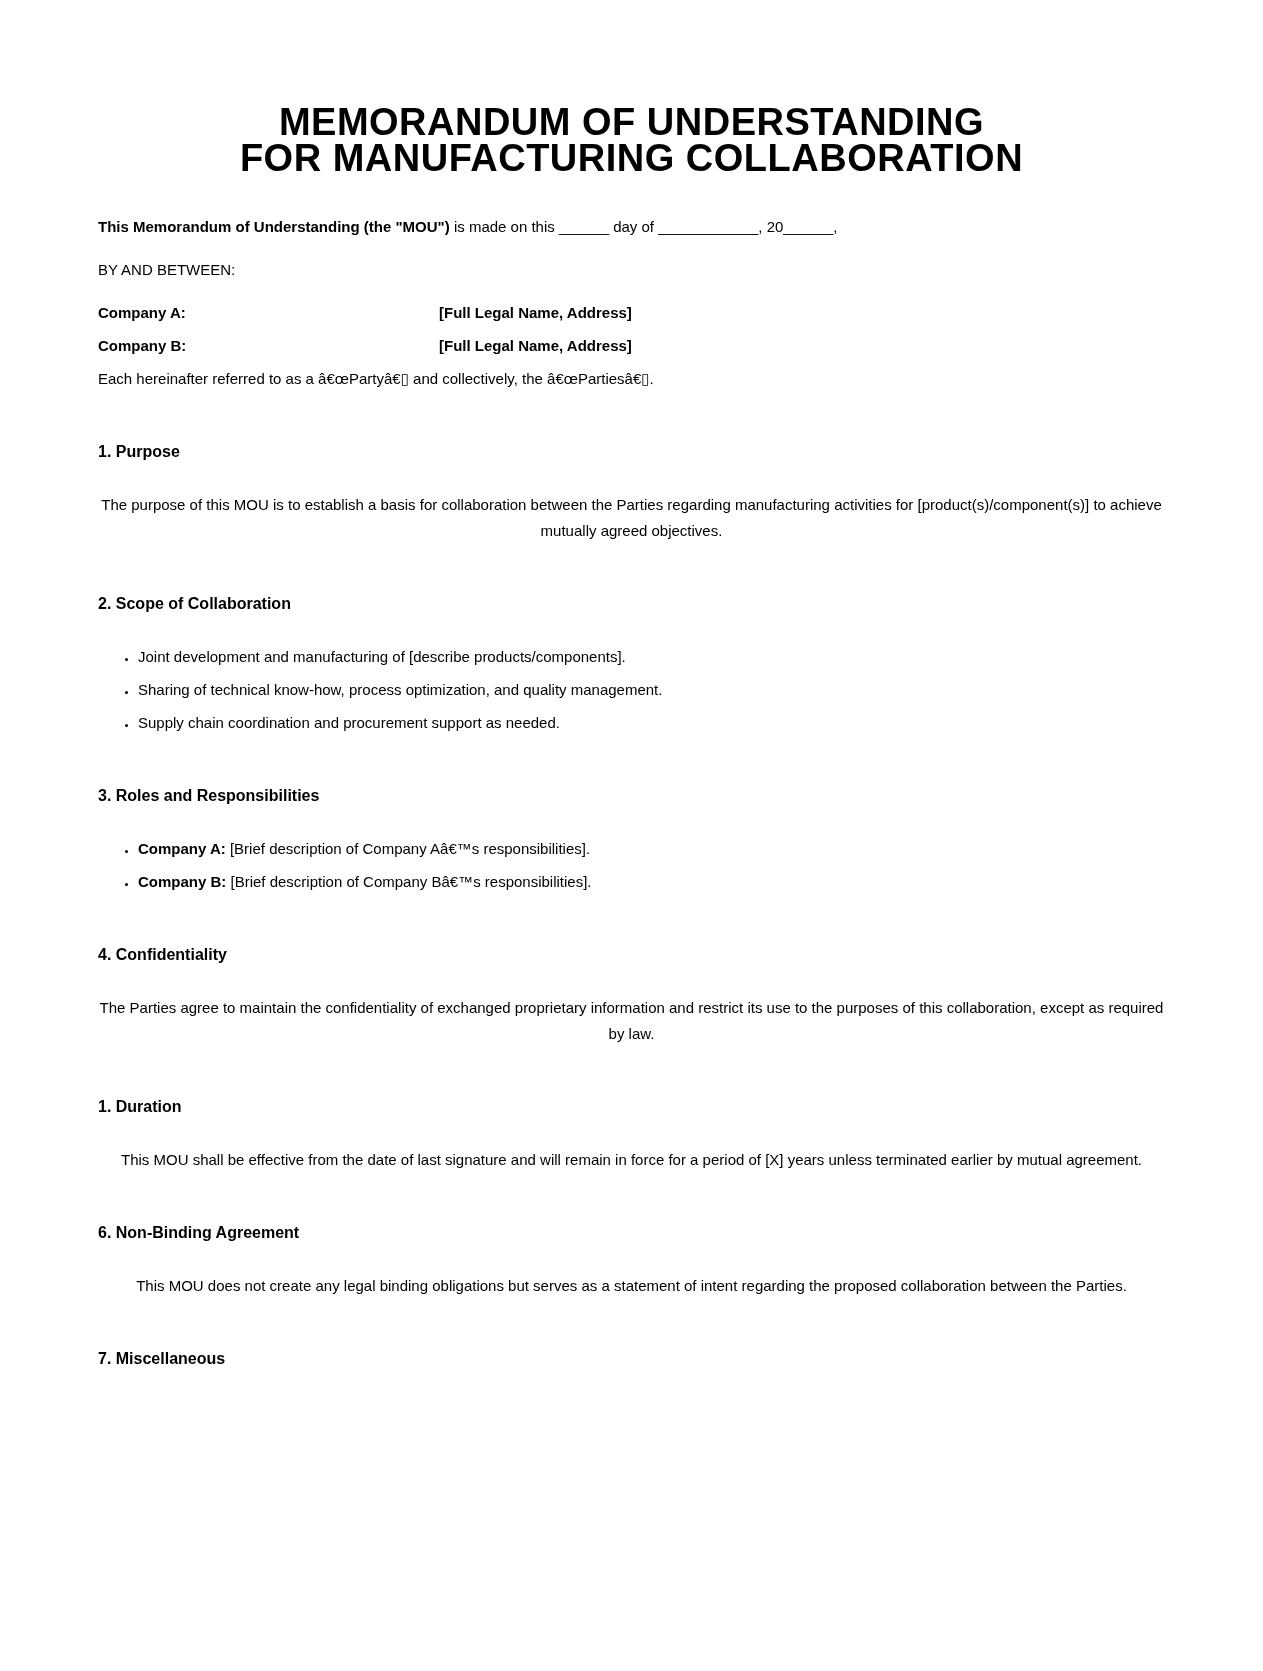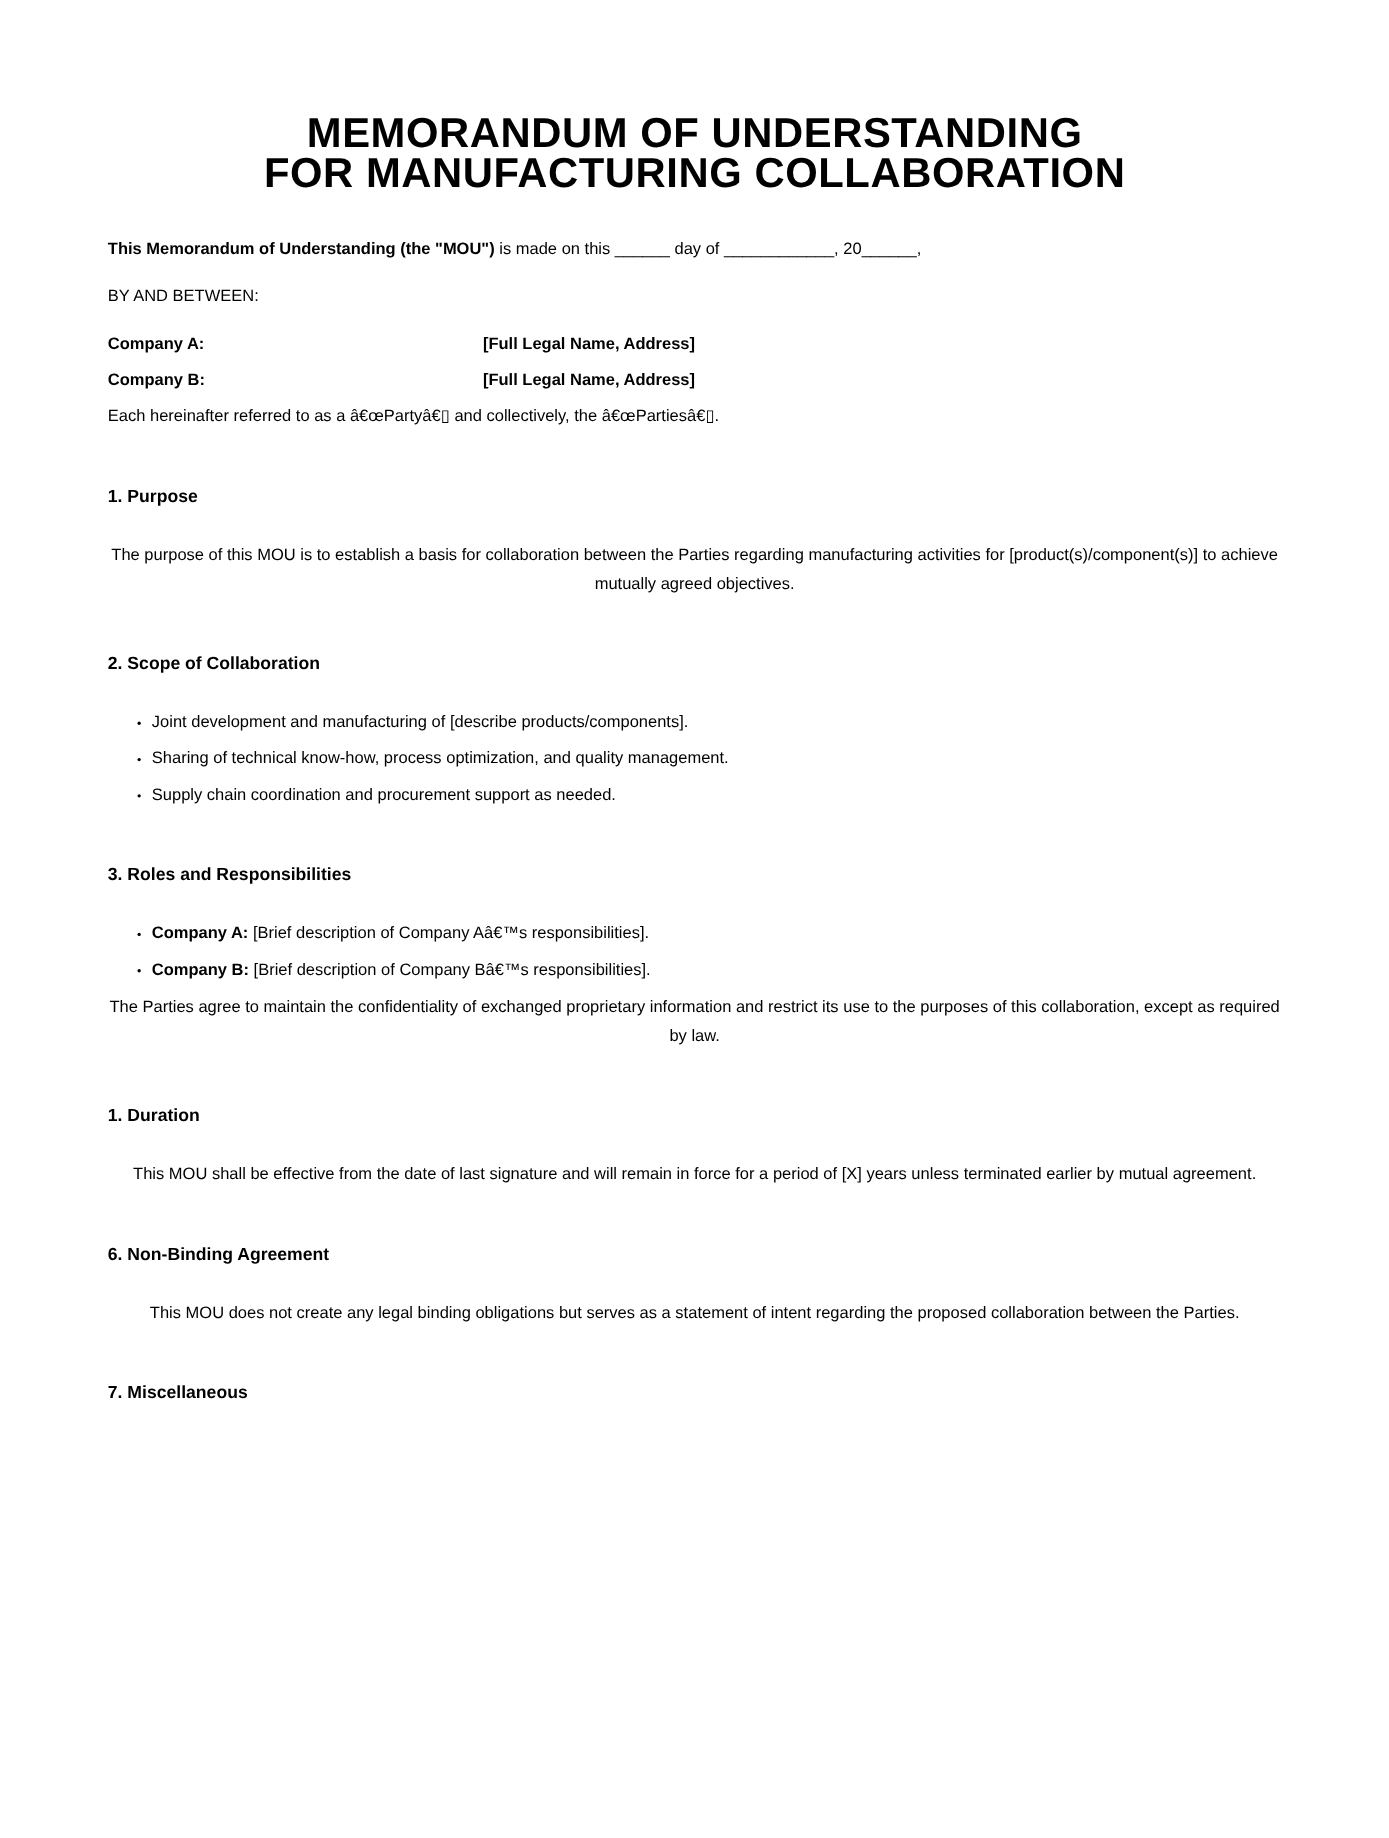--- a/index.html
+++ b/index.html
@@ -105,20 +105,21 @@
 
   <section>
     <h2 class="section-heading">3. Roles and Responsibilities</h2>
     <ul class="section-list">
       <li><strong>Company A:</strong><span> [Brief description of Company Aâ€™s responsibilities].</span></li>
       <li><strong>Company B:</strong><span> [Brief description of Company Bâ€™s responsibilities].</span></li>
     </ul>
   </section>
 
   <section>
+    <h2 class="section-heading">4. Confidentiality</h2>
     <p class="body-text section-body">The Parties agree to maintain the confidentiality of exchanged proprietary information and restrict its use to the purposes of this collaboration, except as required by law.</p>
   </section>
 
   <section>
     <h2 class="section-heading">1. Duration</h2>
     <p class="body-text section-body">This MOU shall be effective from the date of last signature and will remain in force for a period of [X] years unless terminated earlier by mutual agreement.</p>
   </section>
 
   <section>
     <h2 class="section-heading">6. Non-Binding Agreement</h2>

